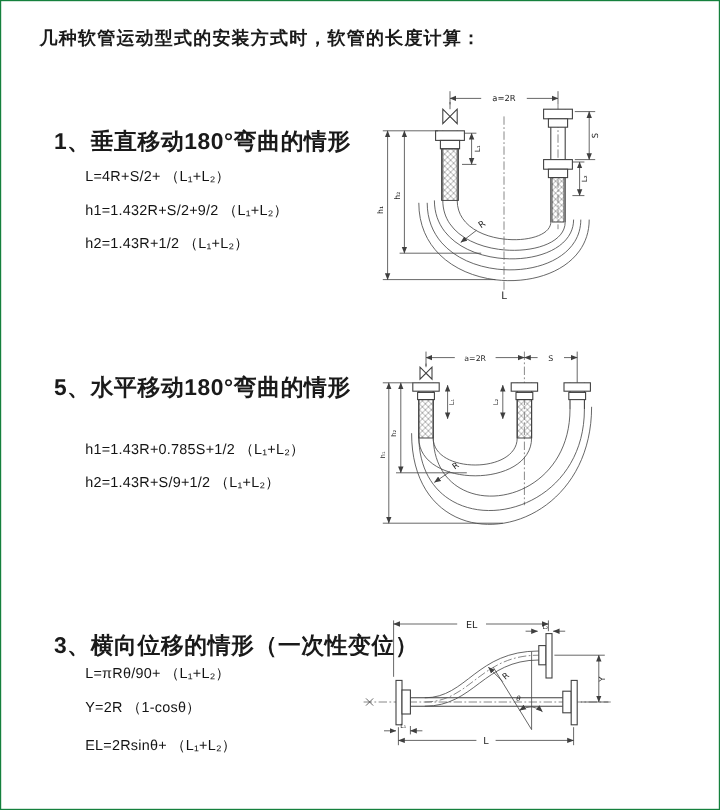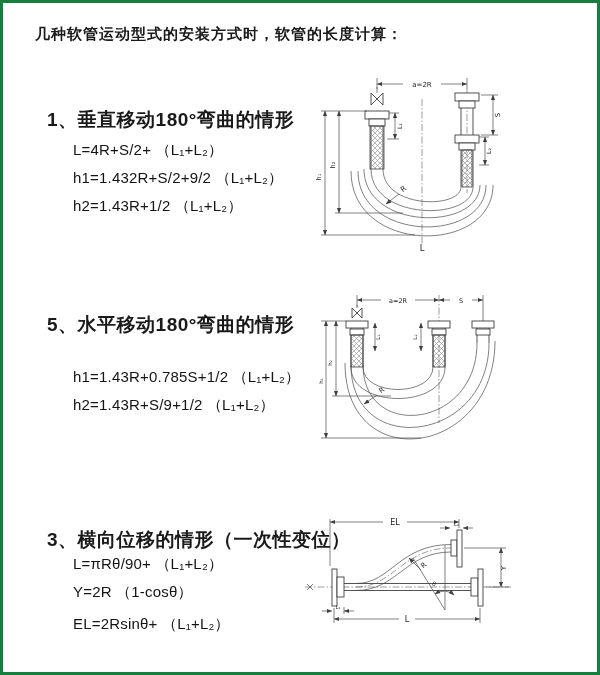--- a/index.html
+++ b/index.html
@@ -1,30 +1,30 @@
 <!DOCTYPE html>
 <html><head>
 <meta charset="utf-8">
 <style>
   html,body{margin:0;padding:0;background:#fff;}
   .page{
     position:relative;width:600px;height:675px;background:#ffffff;
     font-family:"Liberation Sans","DejaVu Sans",sans-serif;color:#1a1a1a;
-    overflow:hidden;border:3px solid #15803d;box-sizing:border-box;
+    overflow:hidden;border:1px solid #15803d;box-sizing:border-box;
   }
   .doc-title{
     position:absolute;left:32px;top:22px;font-size:15px;font-weight:bold;
     letter-spacing:1px;white-space:nowrap;
   }
   .sec-heading{
     position:absolute;left:44px;font-size:19px;font-weight:bold;
     letter-spacing:0.5px;white-space:nowrap;
   }
   .formula{
-    position:absolute;left:70px;font-size:15px;font-weight:400;
+    position:absolute;left:70px;font-size:12px;font-weight:400;
     letter-spacing:0.2px;white-space:nowrap;color:#141414;
   }
   svg.diag{position:absolute;}
   svg.diag text{fill:#1f1f1f;stroke:none;font-family:"DejaVu Sans","Liberation Sans",sans-serif;}
   svg.diag .ln{stroke:#3f3f3f;fill:none;stroke-width:0.9;}
   svg.diag .thin{stroke:#4a4a4a;fill:none;stroke-width:0.7;}
   svg.diag .cl{stroke:#5a5a5a;fill:none;stroke-width:0.6;stroke-dasharray:7 2 1.5 2;}
   svg.diag .fl{fill:#ffffff;stroke:#3f3f3f;stroke-width:0.9;}
 </style>
 </head>

